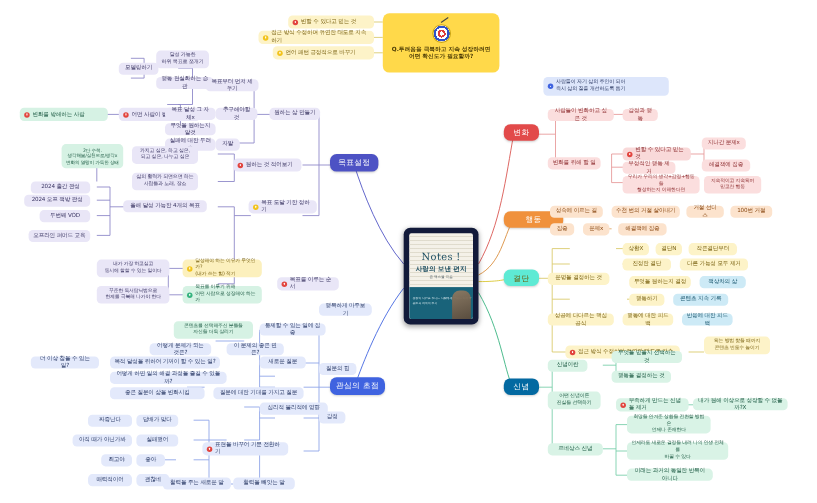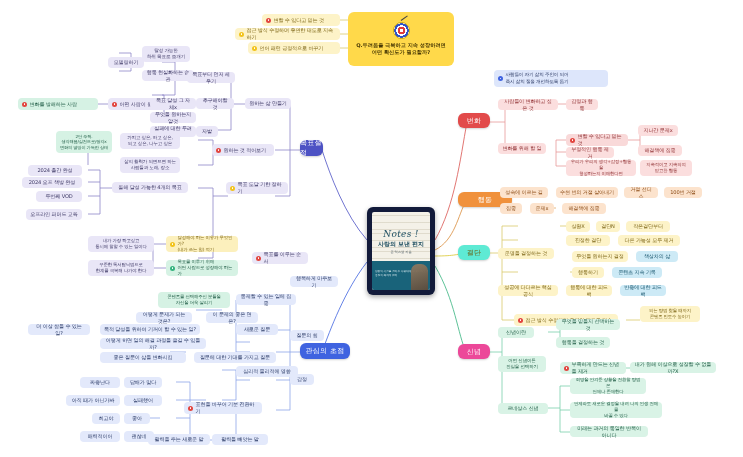--- a/index.html
+++ b/index.html
@@ -42,36 +42,36 @@
   .branch{
     position:absolute;border-radius:6px;color:#fff;font-size:7px;font-weight:normal;
     display:flex;align-items:center;justify-content:center;letter-spacing:0.3px;
     box-shadow:0 1px 2px rgba(0,0,0,.18);
   }
   .b-goal{background:#4d52c4;}
   .b-focus{background:#3f63e0;}
   .b-change{background:#e24a4a;}
   .b-action{background:#f0913c;}
   .b-decide{background:#5eead4;color:#6b5a06;}
-  .b-belief{background:#ec4899;}
+  .b-belief{background:#0369a1;}
 
   
   #center-topic{
     position:absolute;left:367px;top:207px;width:68px;height:88px;
     background:#121a3a;border-radius:6px;box-shadow:0 2px 5px rgba(0,0,0,.35);
     padding:5px;box-sizing:border-box;
   }
   #book-cover{
     width:100%;height:100%;background:#f4f1e8;border-radius:2px;position:relative;overflow:hidden;
     display:flex;flex-direction:column;
   }
   #bc-lines{position:absolute;left:0;top:0;right:0;height:60%;
     background:repeating-linear-gradient(to bottom,transparent 0 3px,#d9d4c4 3px 3.6px);opacity:.75;}
   #bc-script{position:relative;margin-top:17px;font-family:"DejaVu Serif","Liberation Serif",serif;
-    font-style:italic;font-size:9px;color:#1d4f63;text-align:center;letter-spacing:.3px;}
+    font-size:9px;color:#1d4f63;text-align:center;letter-spacing:.3px;}
   #bc-title{position:relative;margin-top:1px;font-size:6px;color:#17495c;text-align:center;font-weight:bold;}
   #bc-sub{position:relative;margin-top:1px;font-size:3.2px;color:#5d6a70;text-align:center;}
   #bc-band{position:absolute;left:0;right:0;bottom:0;height:37%;background:#19637a;}
   #bc-band-text{position:absolute;left:3px;bottom:12px;font-size:2.6px;color:#dfeef2;line-height:1.5;text-align:left;}
   #bc-face{position:absolute;right:2px;bottom:0;width:17px;height:26px;
     background:linear-gradient(160deg,#8f7a62,#5d4c3c);border-radius:7px 7px 0 0;opacity:.95;}
 
   
   #question-box{
     position:absolute;left:348px;top:12px;width:106px;height:54px;background:#ffd94a;
@@ -293,21 +293,21 @@
       </div>
     </div>
   </div>
 
   <div id="question-box">
     <div id="q-icon"></div>
     <div id="q-text">Q.두려움을 극복하고 지속 성장하려면
 어떤 확신도가 필요할까?</div>
   </div>
 
-  <div class="branch b-goal" style="left:300px;top:140px;width:23px;height:16px;">
+  <div class="branch b-goal" style="left:300px;top:140px;width:44px;height:16px;">
       <span>목표설정</span>
     </div>
   <div class="branch b-focus" style="left:300px;top:343px;width:50px;height:16px;">
       <span>관심의 초점</span>
     </div>
   <div class="branch b-change" style="left:458px;top:113px;width:32px;height:15px;">
       <span>변화</span>
     </div>
   <div class="branch b-action" style="left:458px;top:192px;width:54px;height:15px;">
       <span>행동</span>

